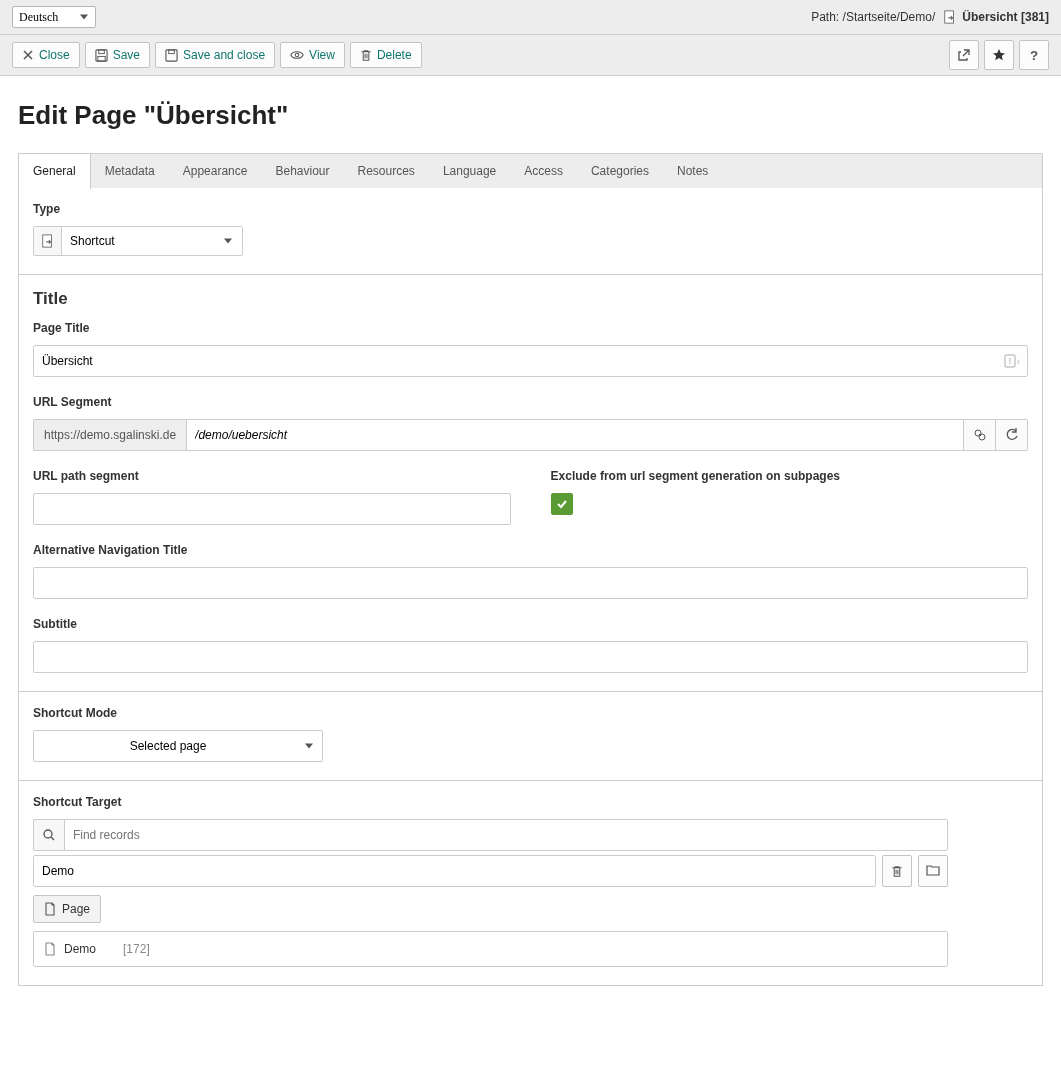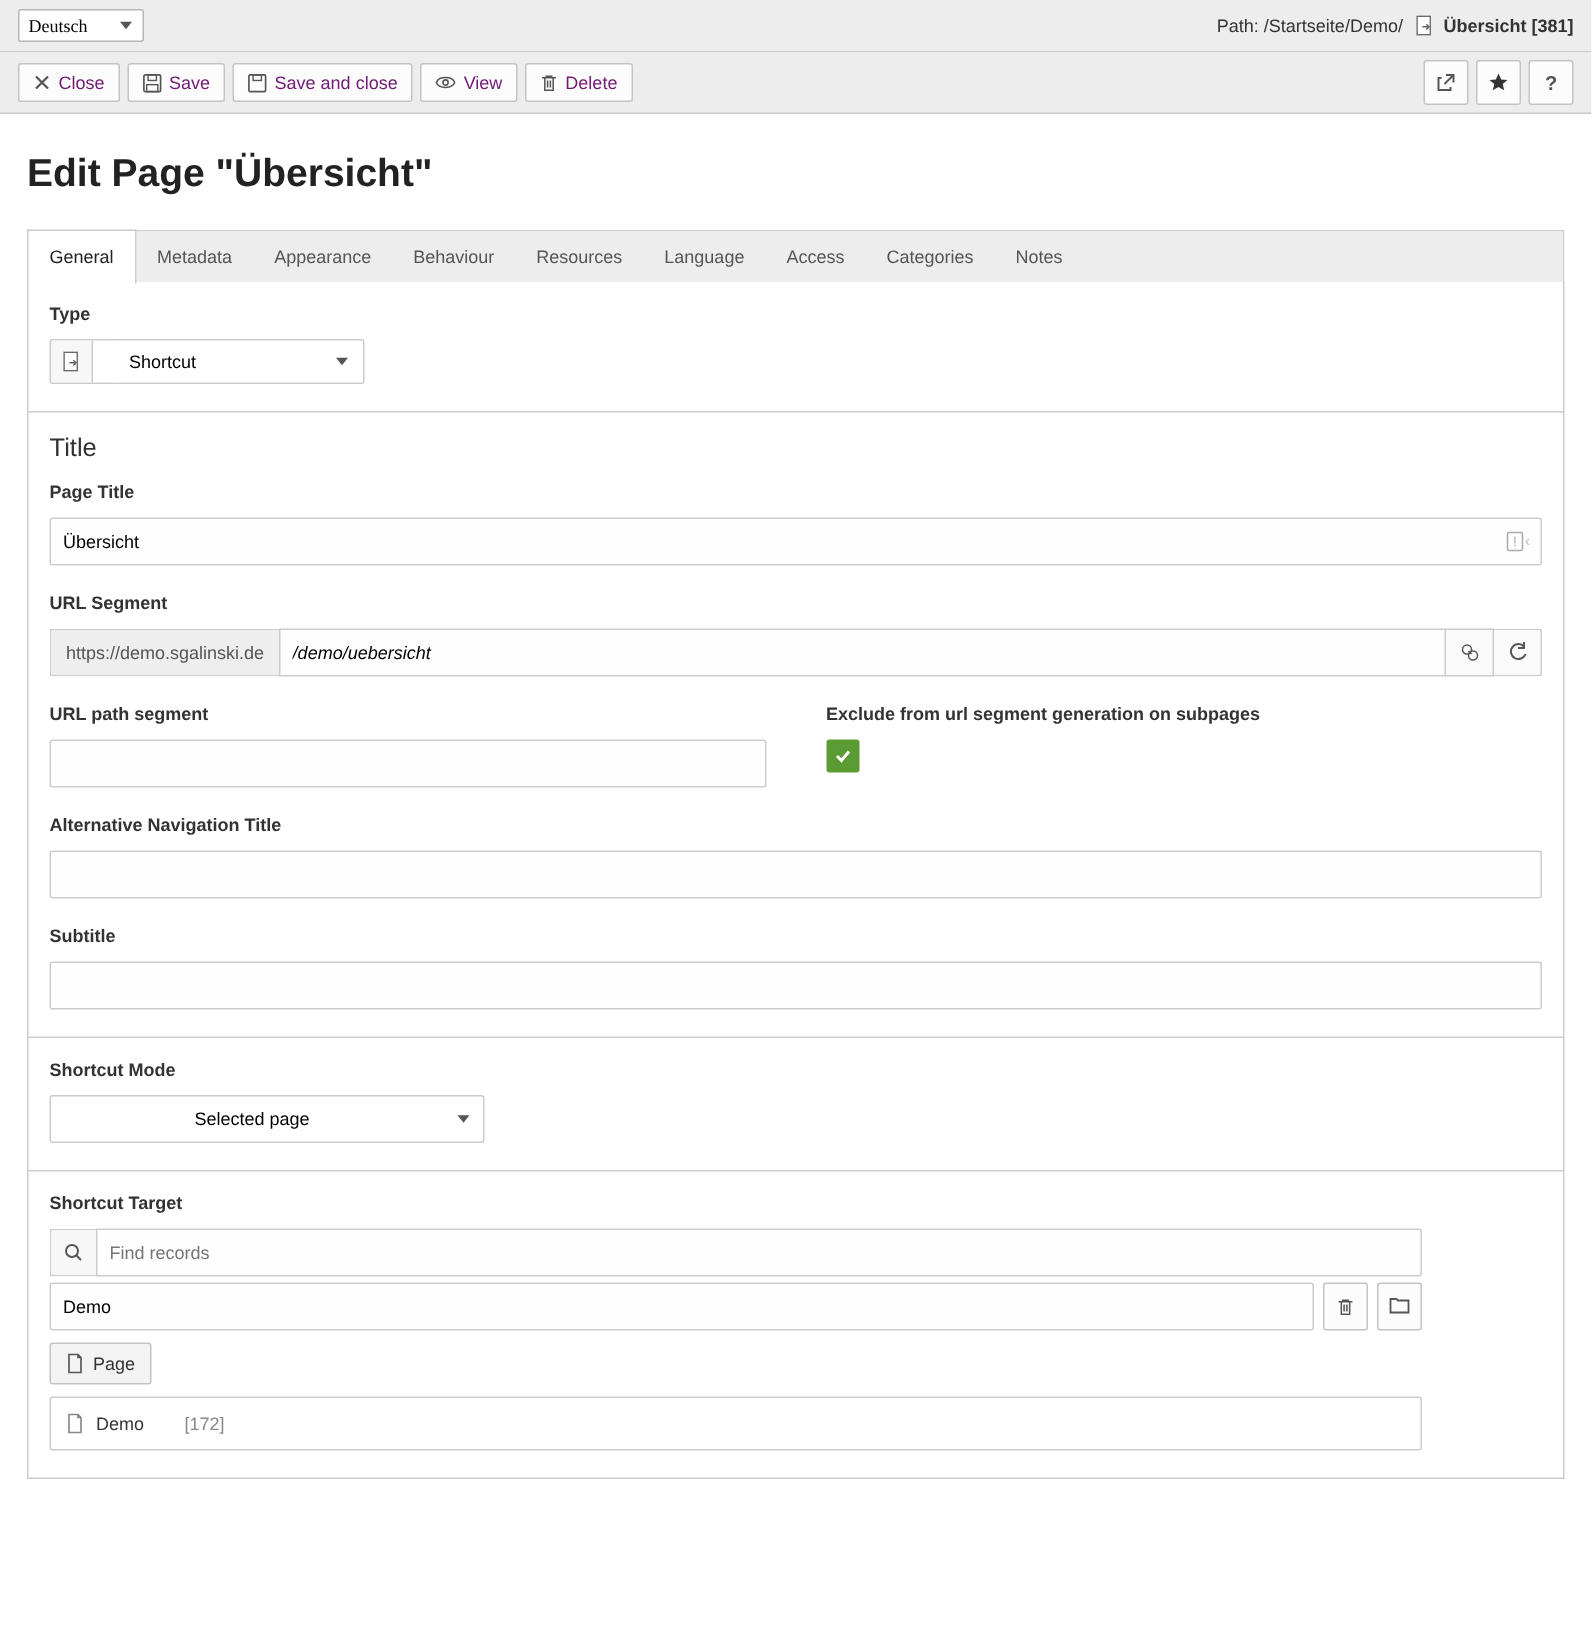--- a/index.html
+++ b/index.html
@@ -4,50 +4,50 @@
 <style>
 * { box-sizing: border-box; margin: 0; padding: 0; }
 body { font-family: Verdana, Arial, sans-serif; font-size: 12px; color: #333; background: #fff; }
 .topbar { background: #ededed; border-bottom: 1px solid #ccc; padding: 6px 12px; display: flex; align-items: center; gap: 6px; }
 .topbar .right { margin-left: auto; display: flex; align-items: center; gap: 2px; }
 .lang-select { border: 1px solid #b7b7b7; background: #fff; padding: 3px 36px 3px 6px; border-radius: 2px; font-size: 12px; appearance: none; position: relative; font-family: Liberation Serif, serif; }
 .lang-wrap { position: relative; display: inline-block; }
 .lang-wrap::after { content: ""; position: absolute; right: 8px; top: 50%; transform: translateY(-50%); width: 0; height: 0; border-left: 4px solid transparent; border-right: 4px solid transparent; border-top: 5px solid #555; pointer-events: none; }
 .path { font-size: 12px; color: #333; margin-right: 6px;}
 .toolbar { background: #ededed; border-bottom: 1px solid #ccc; padding: 5px 12px; display: flex; align-items: center; gap: 5px; }
-.btn { display: inline-flex; align-items: center; gap: 5px; background: #fcfcfc; border: 1px solid #c4c4c4; border-radius: 2px; padding: 5px 9px; font-size: 12px; color: #701a75; cursor: pointer; }
+.btn { display: inline-flex; align-items: center; gap: 5px; background: #fcfcfc; border: 1px solid #c4c4c4; border-radius: 2px; padding: 5px 9px; font-size: 12px; color: #0f766e; cursor: pointer; }
 .icon-btn { display: inline-flex; align-items: center; justify-content: center; width: 30px; height: 30px; background: #fcfcfc; border: 1px solid #c4c4c4; border-radius: 2px; cursor: pointer; }
 .toolbar .right { margin-left: auto; display: flex; gap: 5px; }
 svg { display: block; }
 .content { padding: 10px 18px 30px 18px; }
 h1 { font-size: 26px; font-weight: 600; margin: 14px 0 22px 0; color: #222; }
 .tabs { display: flex; border-bottom: 1px solid #ccc; background: #ededed; border-radius: 2px 2px 0 0; border: 1px solid #ccc; border-bottom: none;}
 .tab { padding: 10px 14px; font-size: 12px; color: #555; cursor: pointer; border-right: 0; }
 .tab.active { background: #fff; border-top: 1px solid #ccc; border-left: 1px solid #ccc; border-right: 1px solid #ccc; margin-bottom: -1px; margin-top: -1px; margin-left: -1px; color: #222; font-weight: 400;}
 .panel { border: 1px solid #ccc; border-top: none; padding: 0; }
 .section { padding: 14px 14px 18px 14px; border-bottom: 1px solid #ccc; }
 .section:last-child { border-bottom: none; }
 .label { font-weight: bold; font-size: 12px; margin-bottom: 10px; display: block; }
-.section-title { font-size: 17px; font-weight: 400; color: #333; margin-bottom: 12px; }
+.section-title { font-size: 17px; font-weight: 700; color: #333; margin-bottom: 12px; }
 .field { margin-bottom: 18px; }
 .field:last-child { margin-bottom: 0; }
 .input { width: 100%; border: 1px solid #ccc; background: #fefefe; padding: 8px 8px; font-size: 12px; border-radius: 2px; }
 .input-group { display: flex; }
 .input-group .prefix { border: 1px solid #ccc; background: #eee; padding: 8px 10px; color: #555; border-right: none; border-radius: 2px 0 0 2px; white-space: nowrap; }
 .input-group .input { border-radius: 0; flex: 1; font-style: italic; }
 .input-group .addon-btn { border: 1px solid #ccc; border-left: none; background: #fafafa; width: 32px; display: flex; align-items: center; justify-content: center; cursor: pointer; }
 .input-group .addon-btn:last-child { border-radius: 0 2px 2px 0; }
 .row2 { display: flex; gap: 40px; }
 .col { flex: 0 0 48%; }
 .col-sm { flex: 0 0 48%; }
 .checkbox { width: 22px; height: 22px; background: #5a9b33; border-radius: 2px; display: flex; align-items: center; justify-content: center; cursor: pointer; }
 .select { position: relative; display: inline-block; }
 .select select { border: 1px solid #ccc; background: #fff; padding: 8px 28px 8px 8px; font-size: 12px; border-radius: 2px; appearance: none; min-width: 200px; text-align: center; }
 .select::after { content: ""; position: absolute; right: 10px; top: 50%; transform: translateY(-50%); width: 0; height: 0; border-left: 4px solid transparent; border-right: 4px solid transparent; border-top: 5px solid #555; pointer-events: none; }
-.type-select { display: flex; border: 1px solid #ccc; border-radius: 2px; overflow: hidden; width: 210px; gap: 16px; }
+.type-select { display: flex; border: 1px solid #ccc; border-radius: 2px; overflow: hidden; width: 210px; }
 .type-select .icon-box { width: 28px; background: #f7f7f7; border-right: 1px solid #ccc; display: flex; align-items: center; justify-content: center; }
 .type-select .select-box { flex: 1; position: relative; }
 .type-select select { border: none; width: 100%; padding: 7px 24px 7px 8px; appearance: none; font-size: 12px; background: #fff; }
 .type-select .select-box::after { content: ""; position: absolute; right: 10px; top: 50%; transform: translateY(-50%); width: 0; height: 0; border-left: 4px solid transparent; border-right: 4px solid transparent; border-top: 5px solid #555; pointer-events: none; }
 .title-input-wrap { position: relative; }
 .title-input-wrap .input { padding-right: 34px; }
 .title-input-wrap .title-icon { position: absolute; right: 8px; top: 50%; transform: translateY(-50%); color: #999; display: flex; align-items: center; gap: 1px; }
 .find-group { display: flex; }
 .find-group .search-addon { border: 1px solid #ccc; background: #f7f7f7; width: 32px; display: flex; align-items: center; justify-content: center; border-right: none; border-radius: 2px 0 0 2px; }
 .find-group .input { border-radius: 0 2px 2px 0; }

